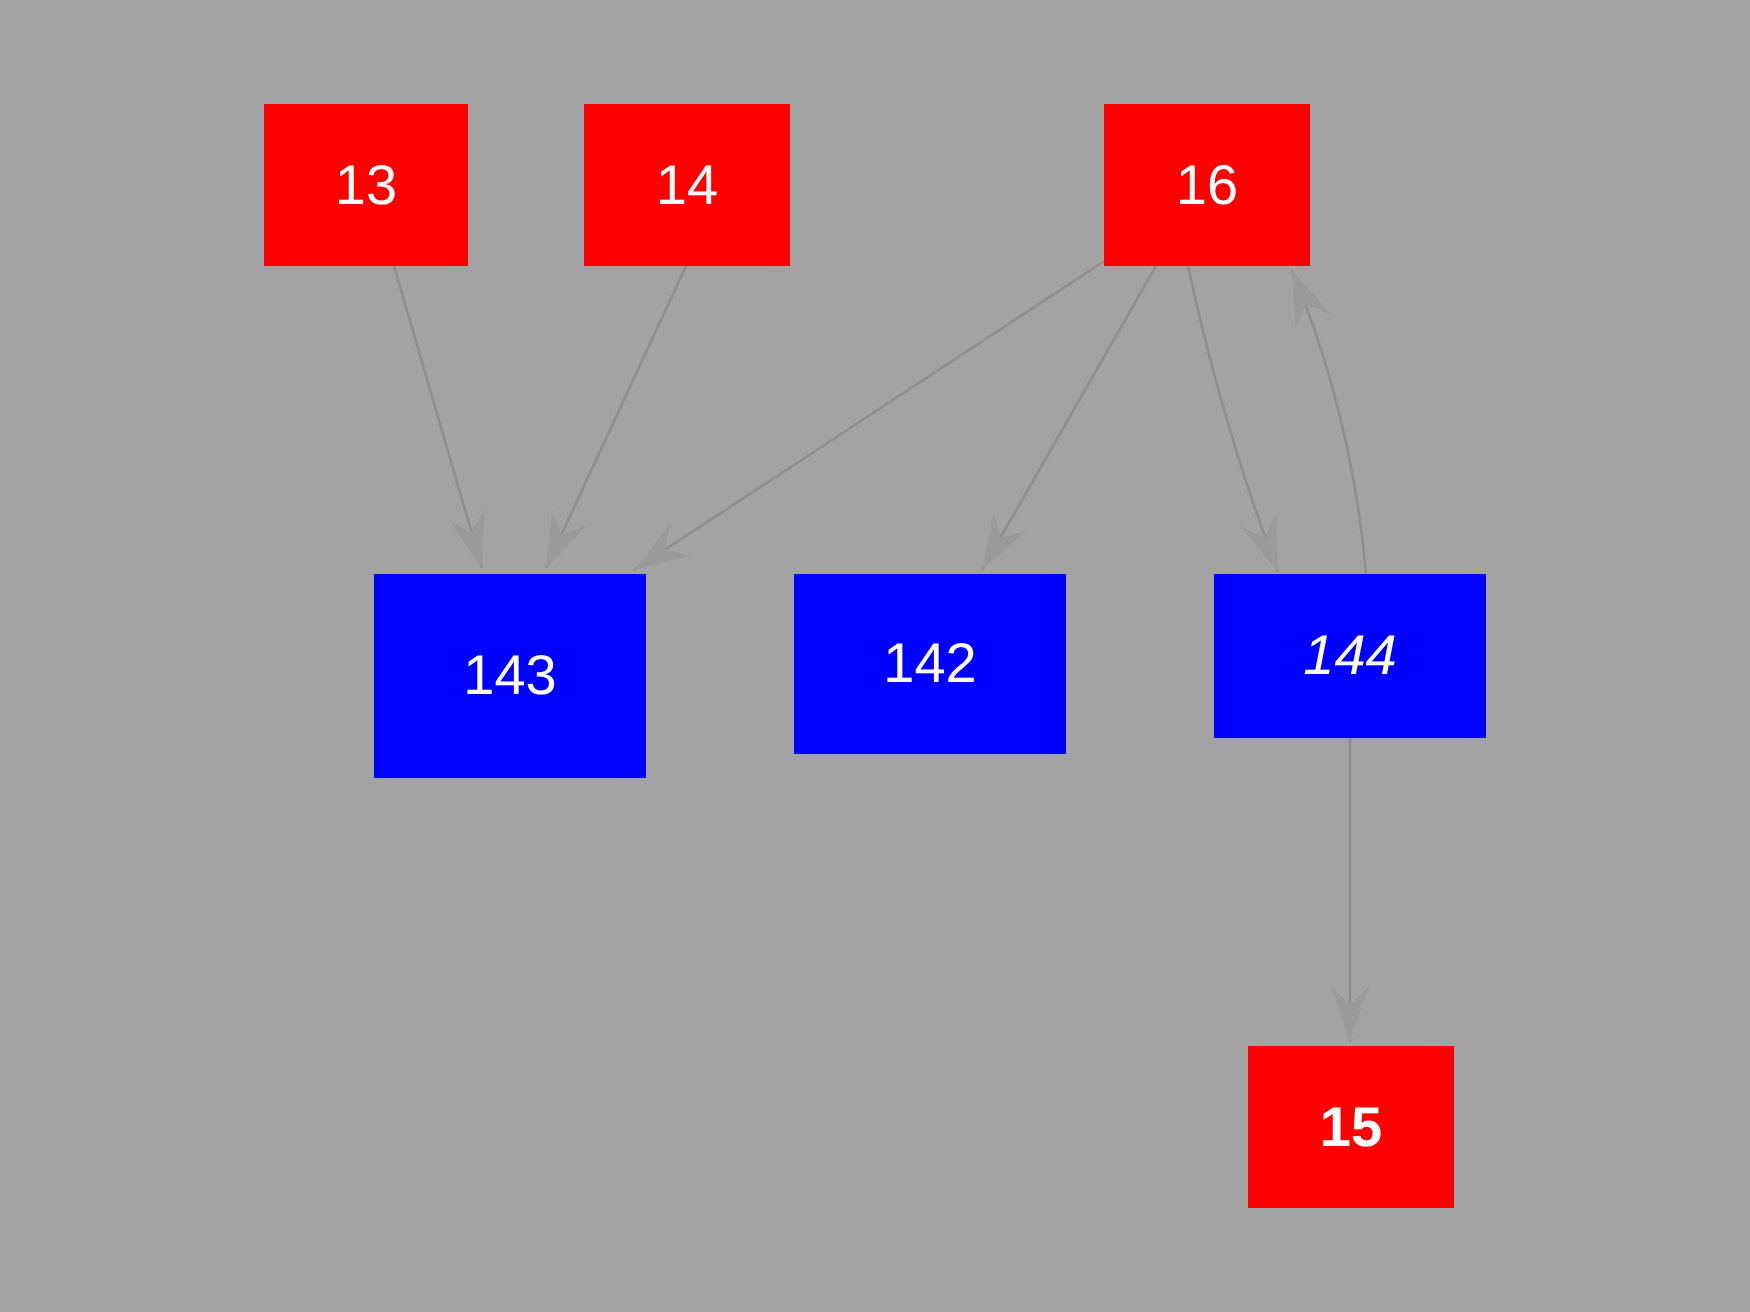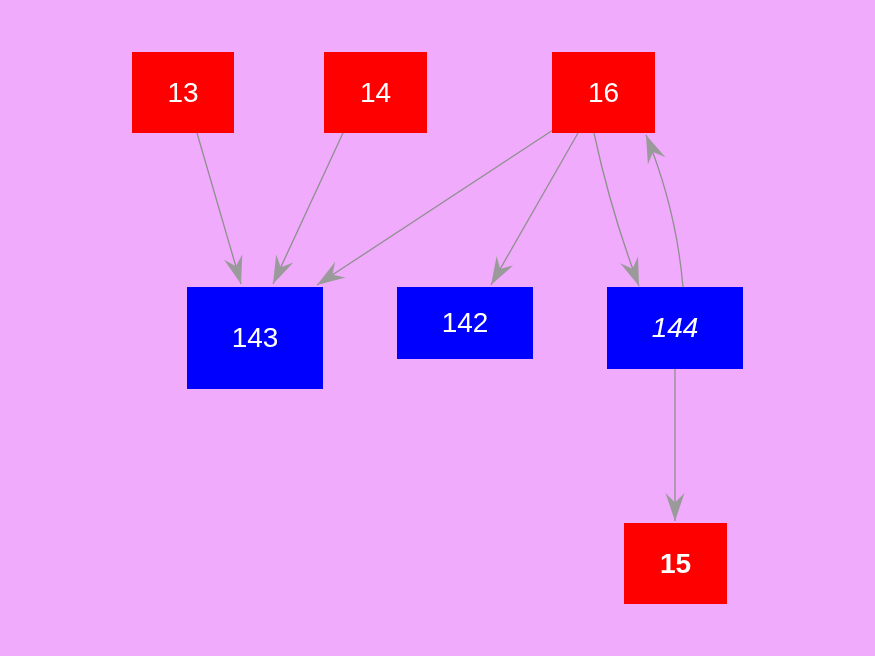--- a/index.html
+++ b/index.html
@@ -5,21 +5,21 @@
   html, body {
     margin: 0;
     padding: 0;
     background: #ffffff;
     font-family: "Liberation Sans", sans-serif;
   }
   .canvas {
     position: relative;
     width: 875px;
     height: 656px;
-    background: #f0abfc;
+    background: #a3a3a3;
     overflow: hidden;
   }
   .edges-layer {
     position: absolute;
     left: 0;
     top: 0;
     width: 875px;
     height: 656px;
     pointer-events: none;
   }
@@ -69,30 +69,30 @@
       </g>
       <g>
         <path d="M 675 369 Q 675 445 675 521" fill="none" stroke="#8f8f8f" stroke-width="1.3"></path>
         <path d="M 0 0 L -28 9.5 L -18.5 0 L -28 -9.5 Z" fill="#9a9a9a" transform="translate(675,521) rotate(90)"></path>
       </g>
     </svg>
   <div id="nodes">
       <div class="node" style="left: 132px; top: 52px; width: 102px; height: 81px; background: rgb(255, 0, 0);">
         <span class="node-label" style="color: rgb(255, 255, 255);">13</span>
       </div>
-      <div class="node" style="left: 324px; top: 52px; width: 103px; height: 81px; background: rgb(255, 0, 0);">
+      <div class="node" style="left: 292px; top: 52px; width: 103px; height: 81px; background: rgb(255, 0, 0);">
         <span class="node-label" style="color: rgb(255, 255, 255);">14</span>
       </div>
       <div class="node" style="left: 552px; top: 52px; width: 103px; height: 81px; background: rgb(255, 0, 0);">
         <span class="node-label" style="color: rgb(255, 255, 255); text-align: center;">16</span>
       </div>
       <div class="node" style="left: 187px; top: 287px; width: 136px; height: 102px; background: rgb(0, 0, 255); text-align: right;">
         <span class="node-label" style="color: rgb(255, 255, 255);">143</span>
       </div>
-      <div class="node" style="left: 397px; top: 287px; width: 136px; height: 72px; background: rgb(0, 0, 255);">
+      <div class="node" style="left: 397px; top: 287px; width: 136px; height: 90px; background: rgb(0, 0, 255);">
         <span class="node-label" style="color: rgb(255, 255, 255);">142</span>
       </div>
       <div class="node" style="left: 607px; top: 287px; width: 136px; height: 82px; background: rgb(0, 0, 255); font-style: italic;">
         <span class="node-label" style="color: rgb(255, 255, 255);">144</span>
       </div>
       <div class="node" style="left: 624px; top: 523px; width: 103px; height: 81px; background: rgb(255, 0, 0);">
         <span class="node-label" style="color: rgb(255, 255, 255); font-weight: bold;">15</span>
       </div>
     </div>
 </div>

